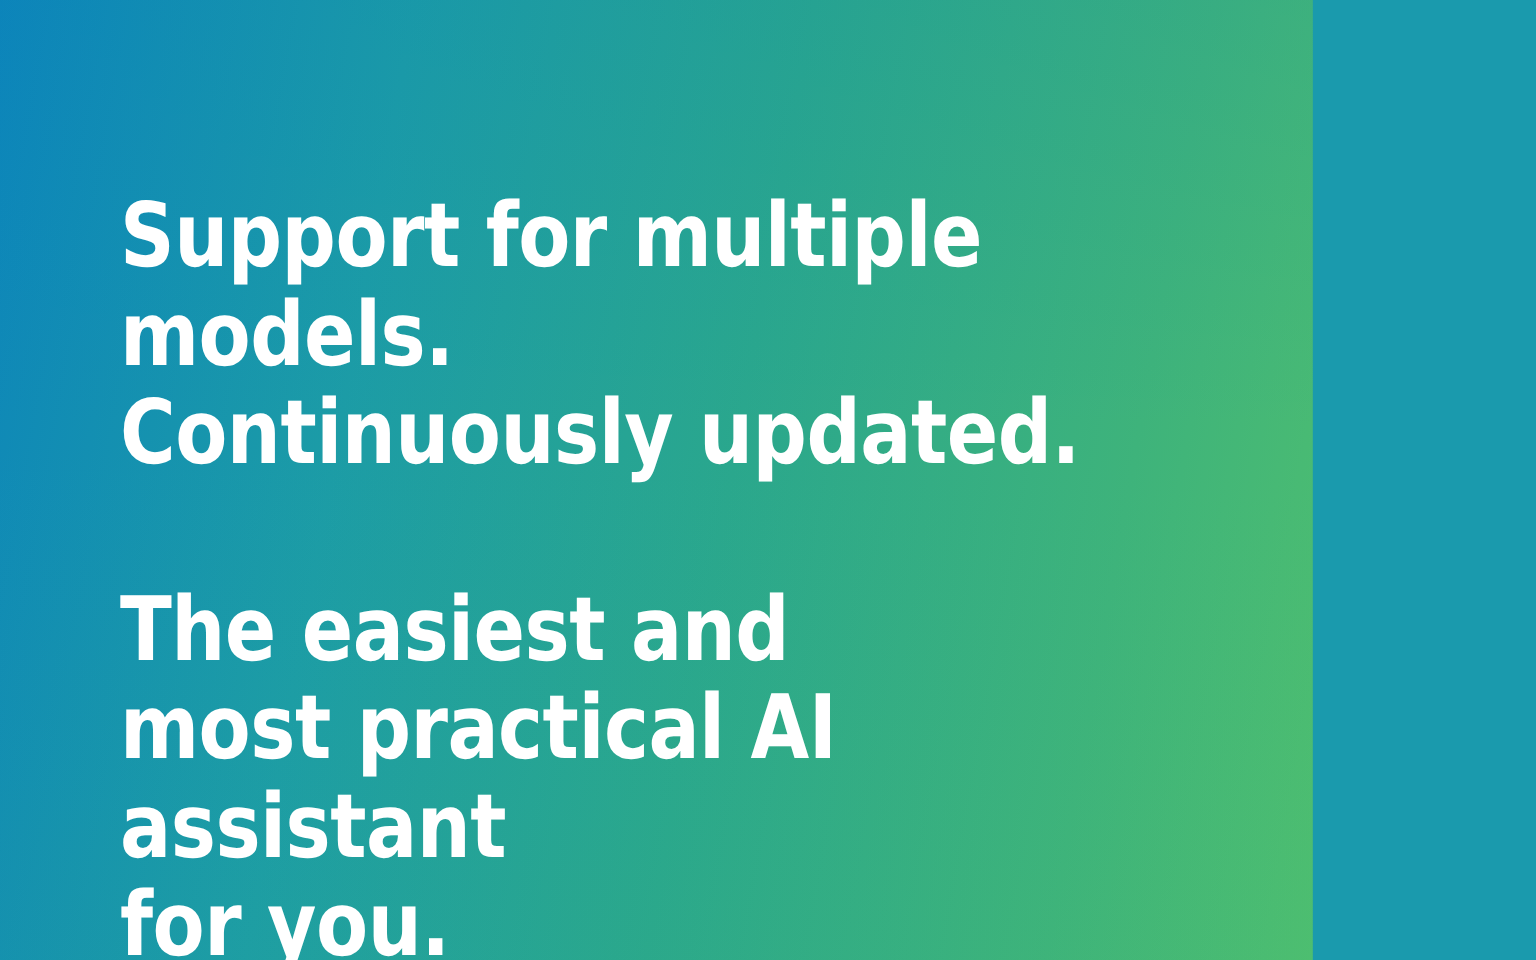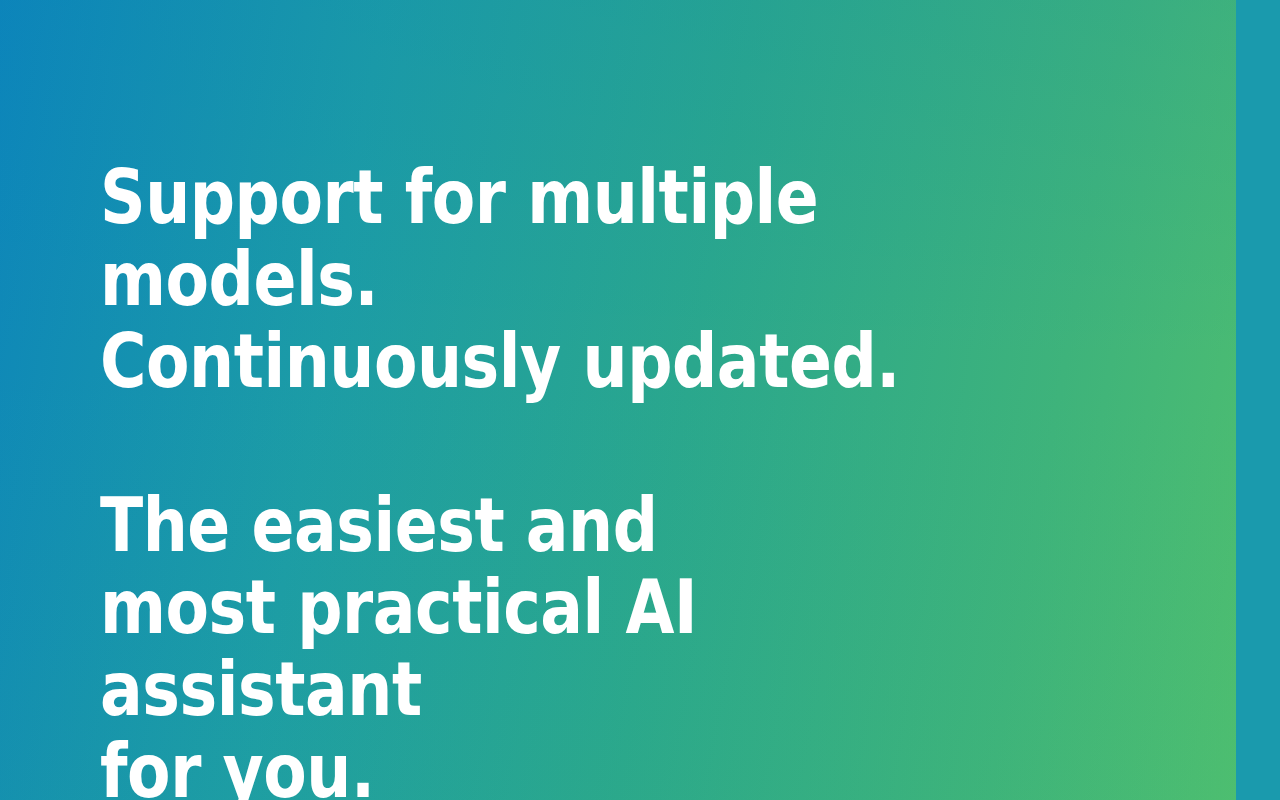--- a/index.html
+++ b/index.html
@@ -12,21 +12,21 @@
   }
 
   body {
     font-family: "DejaVu Sans", sans-serif;
     background: #1a9aad;
   }
 
   
   .slide {
     position: relative;
-    width: 1236px;
+    width: 1094px;
     height: 800px;
     overflow: hidden;
     
     background-image: linear-gradient(
         100deg,
         #0d86ba 0%,
         #1492b3 14%,
         #1c9ca6 28%,
         #23a398 42%,
         #2aa78d 55%,

